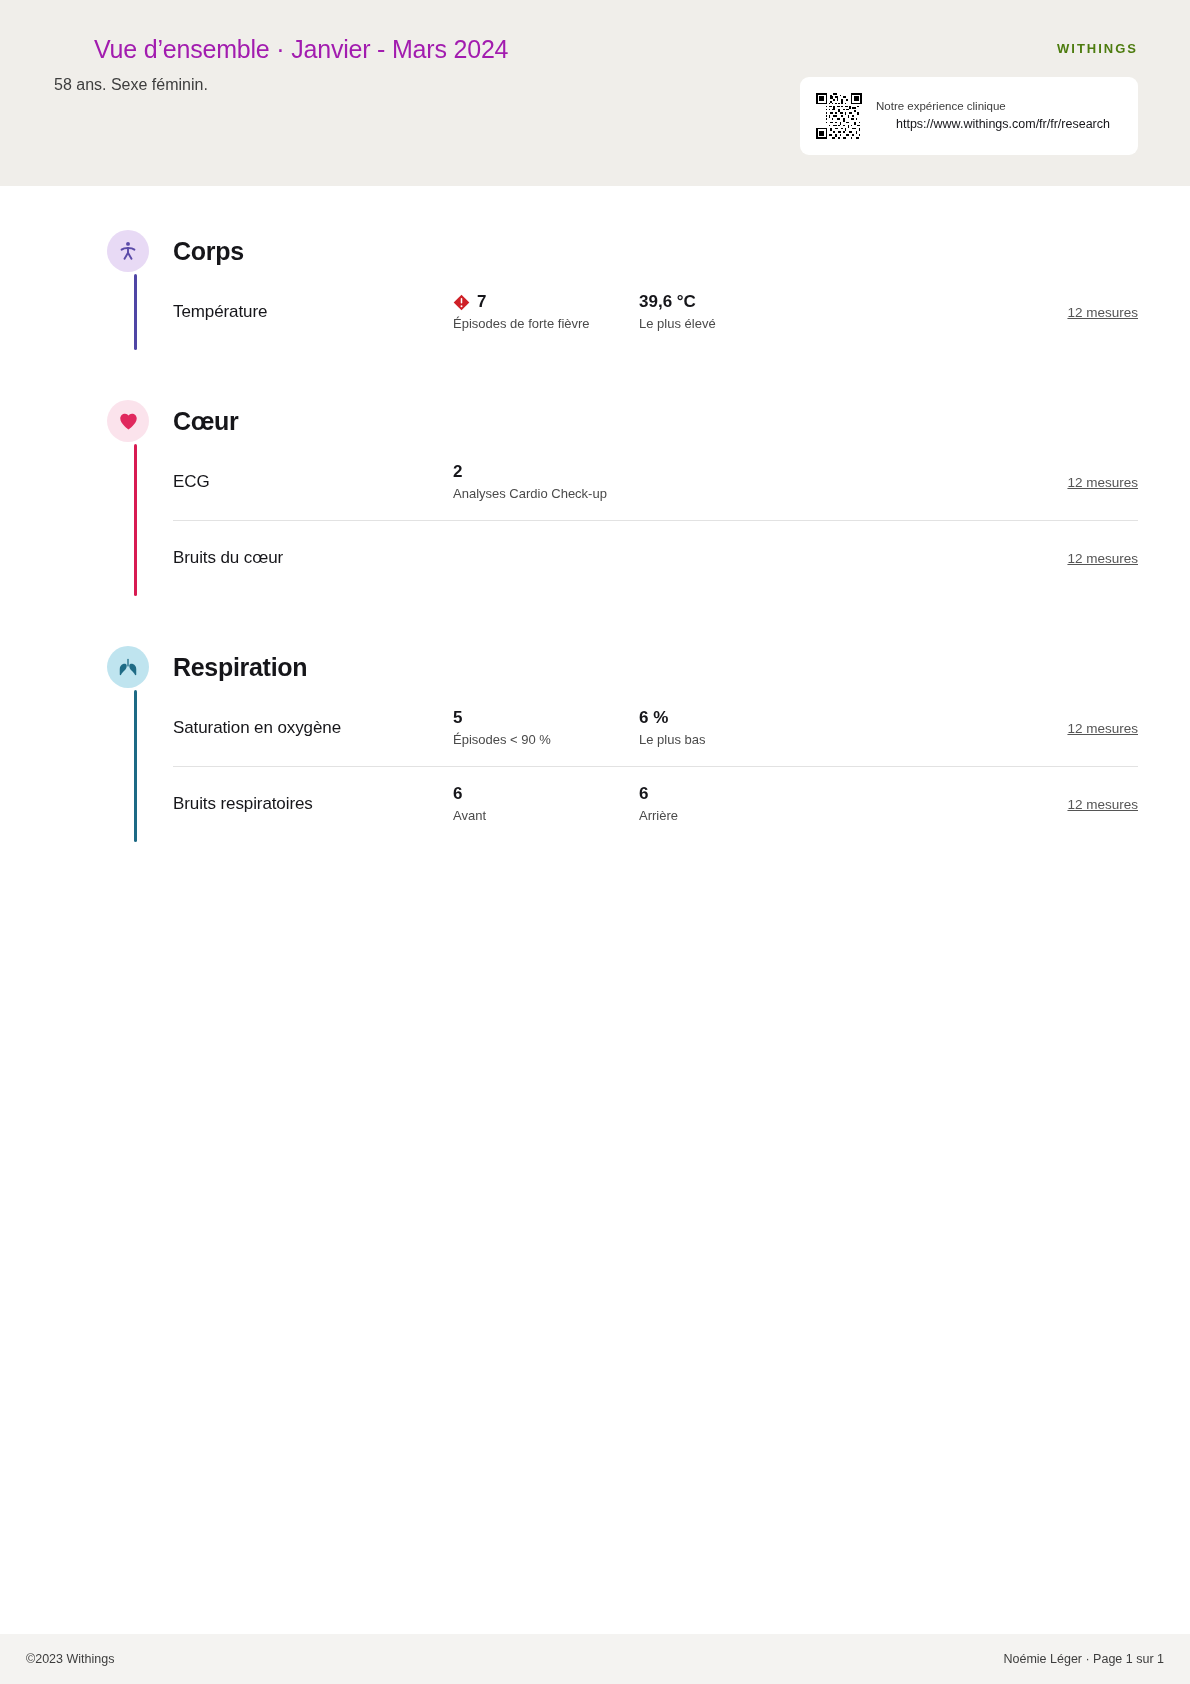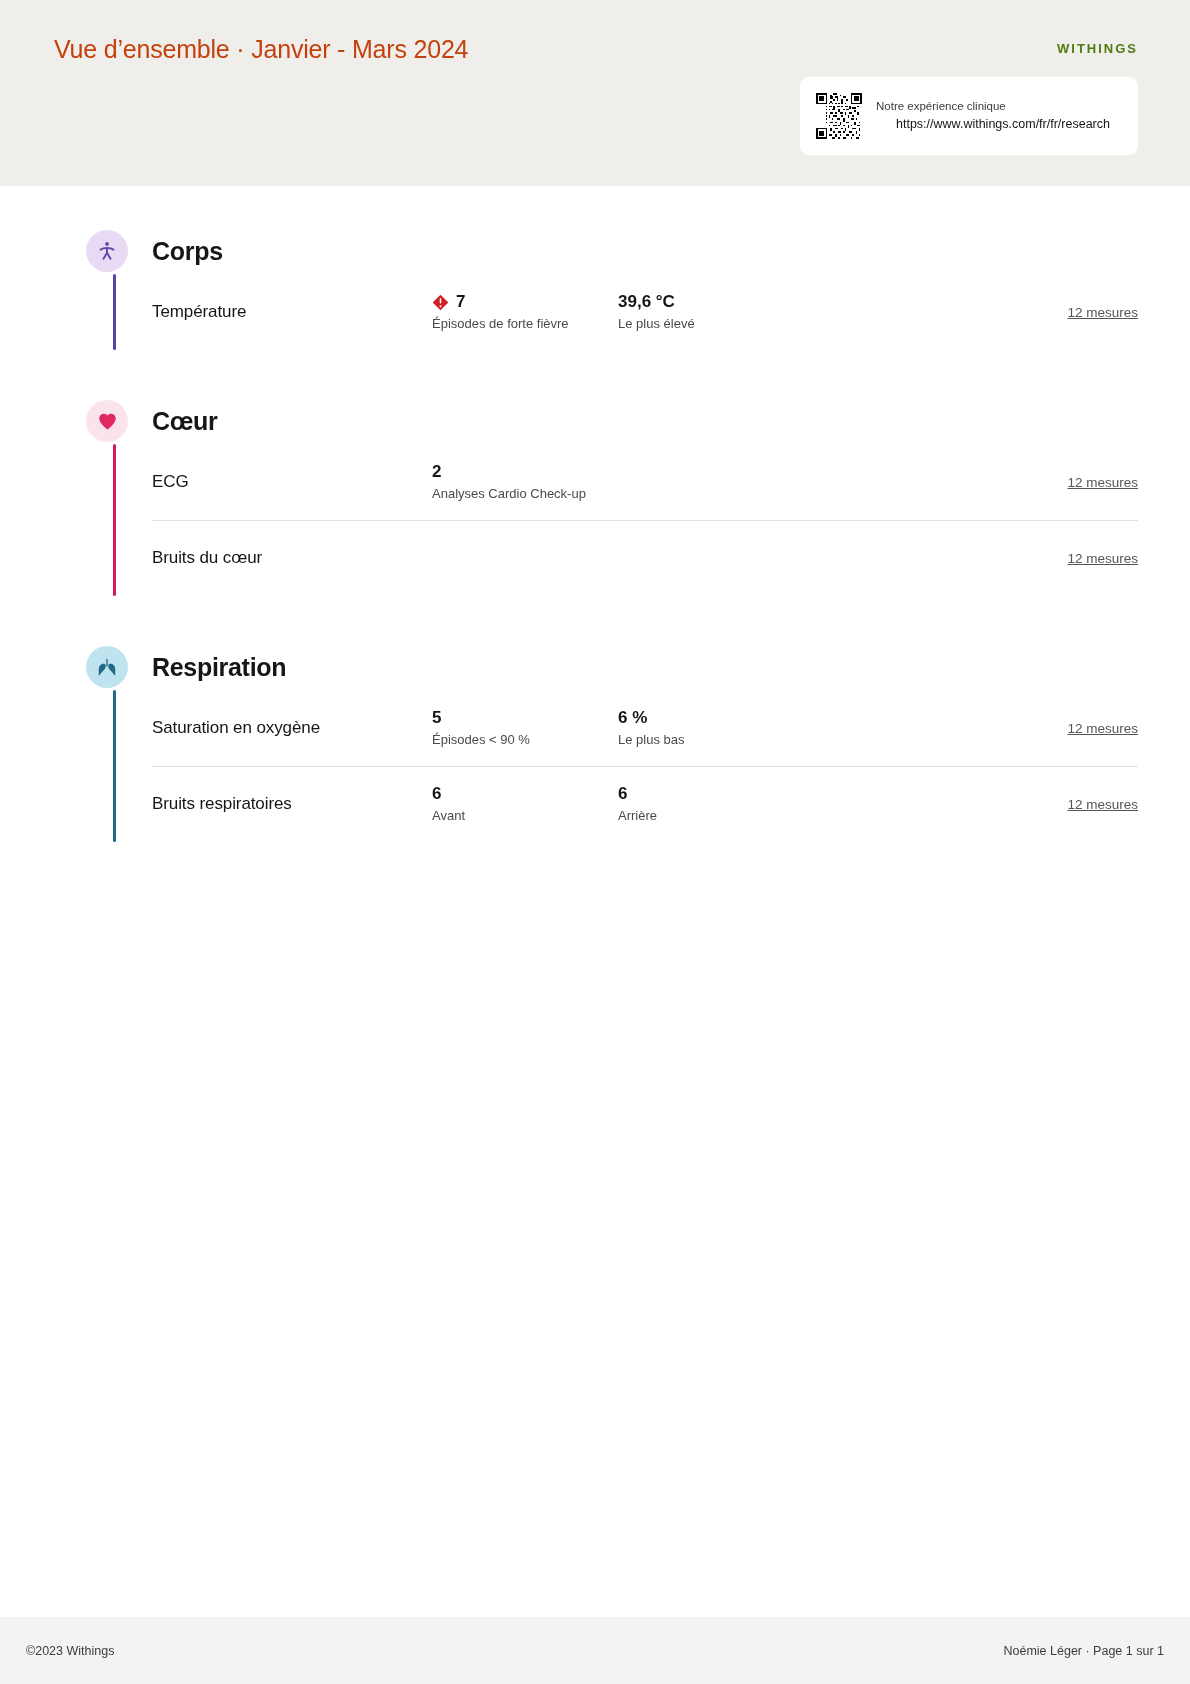--- a/index.html
+++ b/index.html
@@ -13,22 +13,23 @@
   .page { position:relative; width:1190px; height:1684px; background:#fff; overflow:hidden; }
 
   
   .header {
     position:relative;
     height:186px;
     background:#f0eeea;
     padding:34px 50px 0 54px;
   }
   .header-kicker {
-    font-size:25px; color:#c2410c; letter-spacing:-0.2px; line-height:1.2;
+    font-size:25px; color:#a21caf; letter-spacing:-0.2px; line-height:1.2;
     font-weight:400;
+    margin-left:40px;
   }
   .header-name {
     font-size:40px; font-weight:bold; color:#16161a; letter-spacing:-0.8px;
     margin-top:11px; line-height:1.15;
   }
   .header-sub {
     font-size:16px; color:#3e3e3e; margin-top:12px; font-weight:400;
   }
   .brand {
     position:absolute; top:41px; right:52px;
@@ -41,21 +42,21 @@
     background:#ffffff; border-radius:9px;
     display:flex; align-items:center; padding:0 16px;
     gap:14px;
   }
   .qr-code { width:46px; height:46px; flex:0 0 46px; display:block; }
   .qr-texts { display:flex; flex-direction:column; gap:4px; min-width:0; }
   .qr-title { font-size:11.5px; color:#3d3d3d; line-height:1.2; }
   .qr-url   { font-size:12.5px; color:#16161a; line-height:1.2; white-space:nowrap;padding-left:20px; }
 
   
-  .content { position:relative; padding:0 52px 0 86px; }
+  .content { position:relative; padding:0 52px 0 86px;margin-left:21px; }
 
   .section { position:relative; margin-top:0; }
   .section-head {
     display:flex; align-items:center; gap:24px;
     height:46px;
   }
   .sec-icon {
     width:42px; height:42px; border-radius:50%;
     display:flex; align-items:center; justify-content:center;
     flex:0 0 42px;
@@ -92,33 +93,34 @@
     font-size:13px; color:#4a4a4a; line-height:1.3; margin-top:3px;
   }
   .alert-icon { width:17px; height:17px; display:block; flex:0 0 17px; }
   .row-count {
     margin-left:auto; font-size:13.5px; color:#555; white-space:nowrap;text-decoration:underline;
   }
 
   
   .footer {
     position:absolute; left:0; right:0; bottom:0;
-    height:67px; background:#f4f3f1;
+    height:50px; background:#f4f3f1;
     display:flex; align-items:center; justify-content:space-between;
     padding:0 26px 0 26px;
     font-size:12.5px; color:#3d3d3d;
   }
 </style>
 </head>
 <body>
 
 <div class="page">
 
   <div class="header">
     <div class="header-kicker">Vue d’ensemble · Janvier - Mars 2024</div>
+    <div class="header-sub">58 ans. Sexe féminin.</div>
 
     <div class="brand">WITHINGS</div>
 
     <div class="qr-card">
       <svg class="qr-code" viewBox="0 0 29 29" shape-rendering="crispEdges">
         <rect width="29" height="29" fill="#fff"></rect>
         <g fill="#000">
 
           <rect x="0" y="0" width="7" height="1"></rect>
             <rect x="0" y="6" width="7" height="1"></rect>

